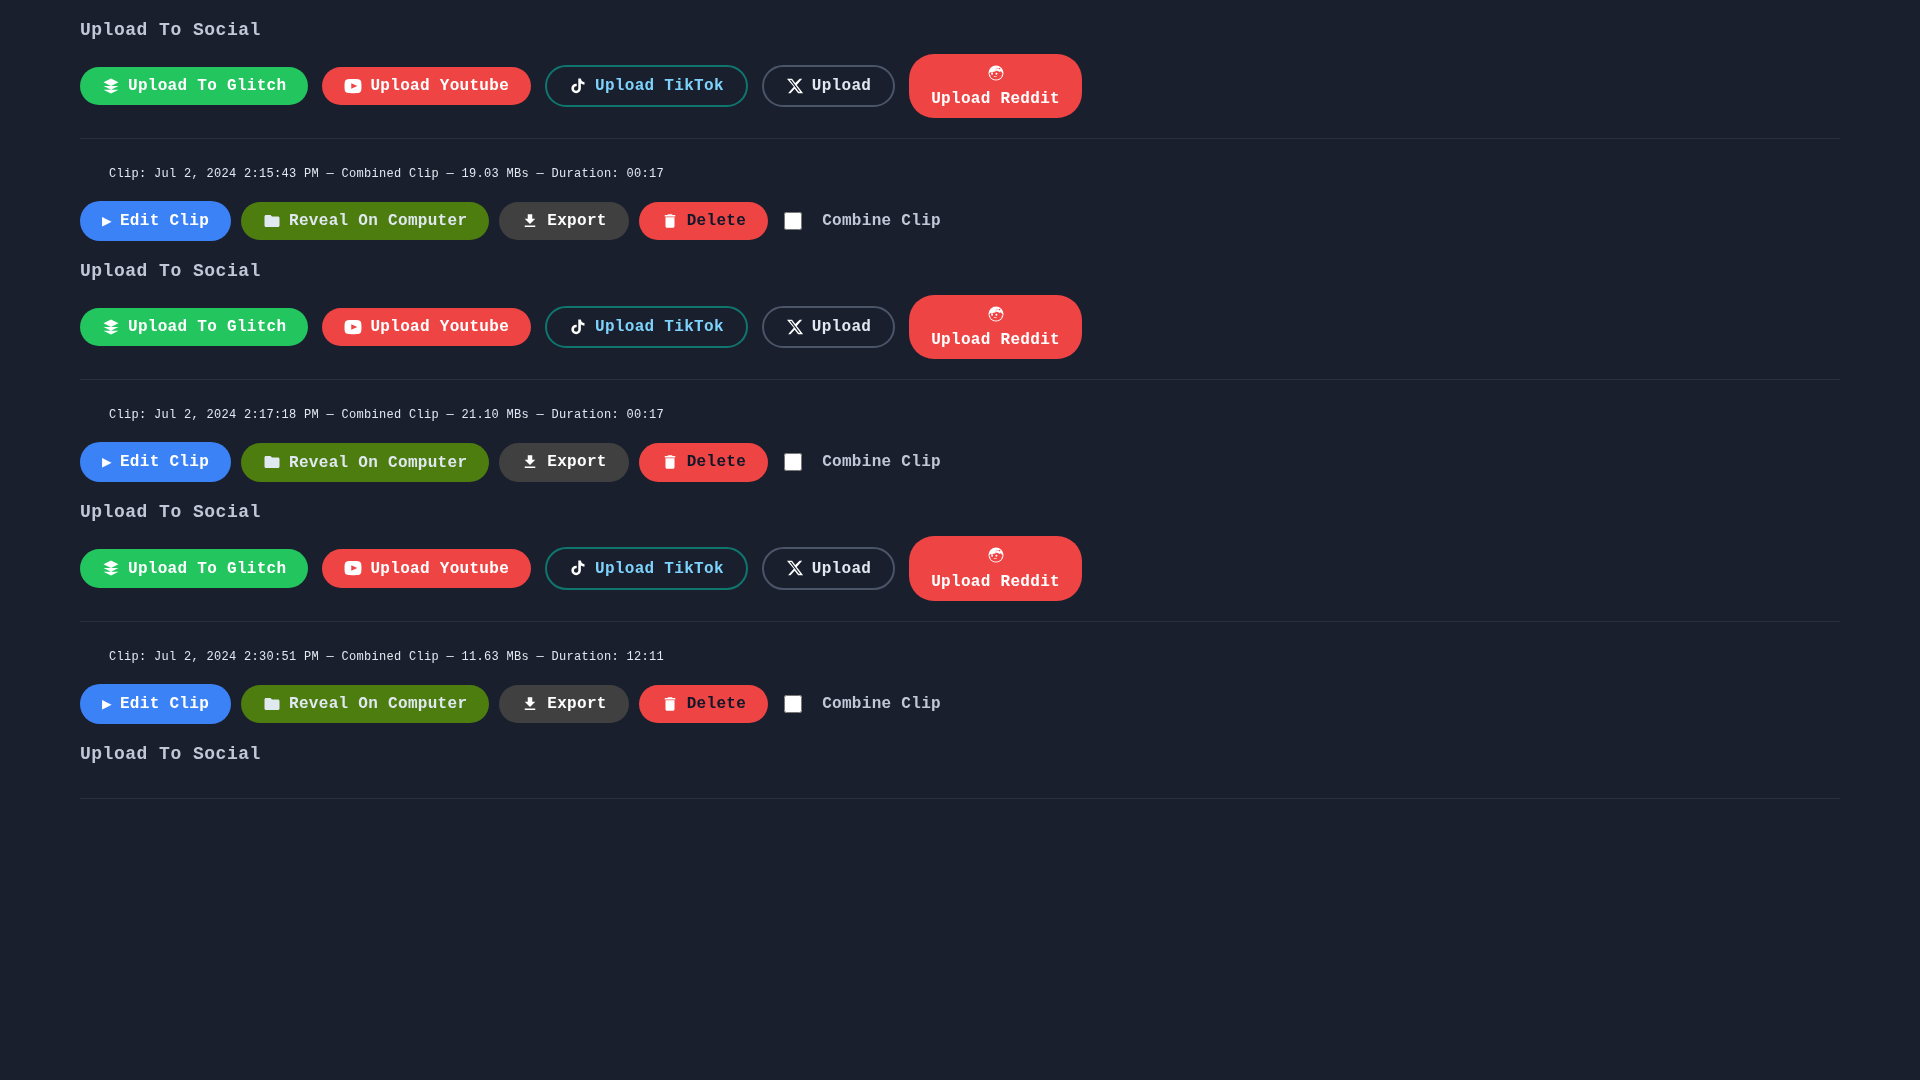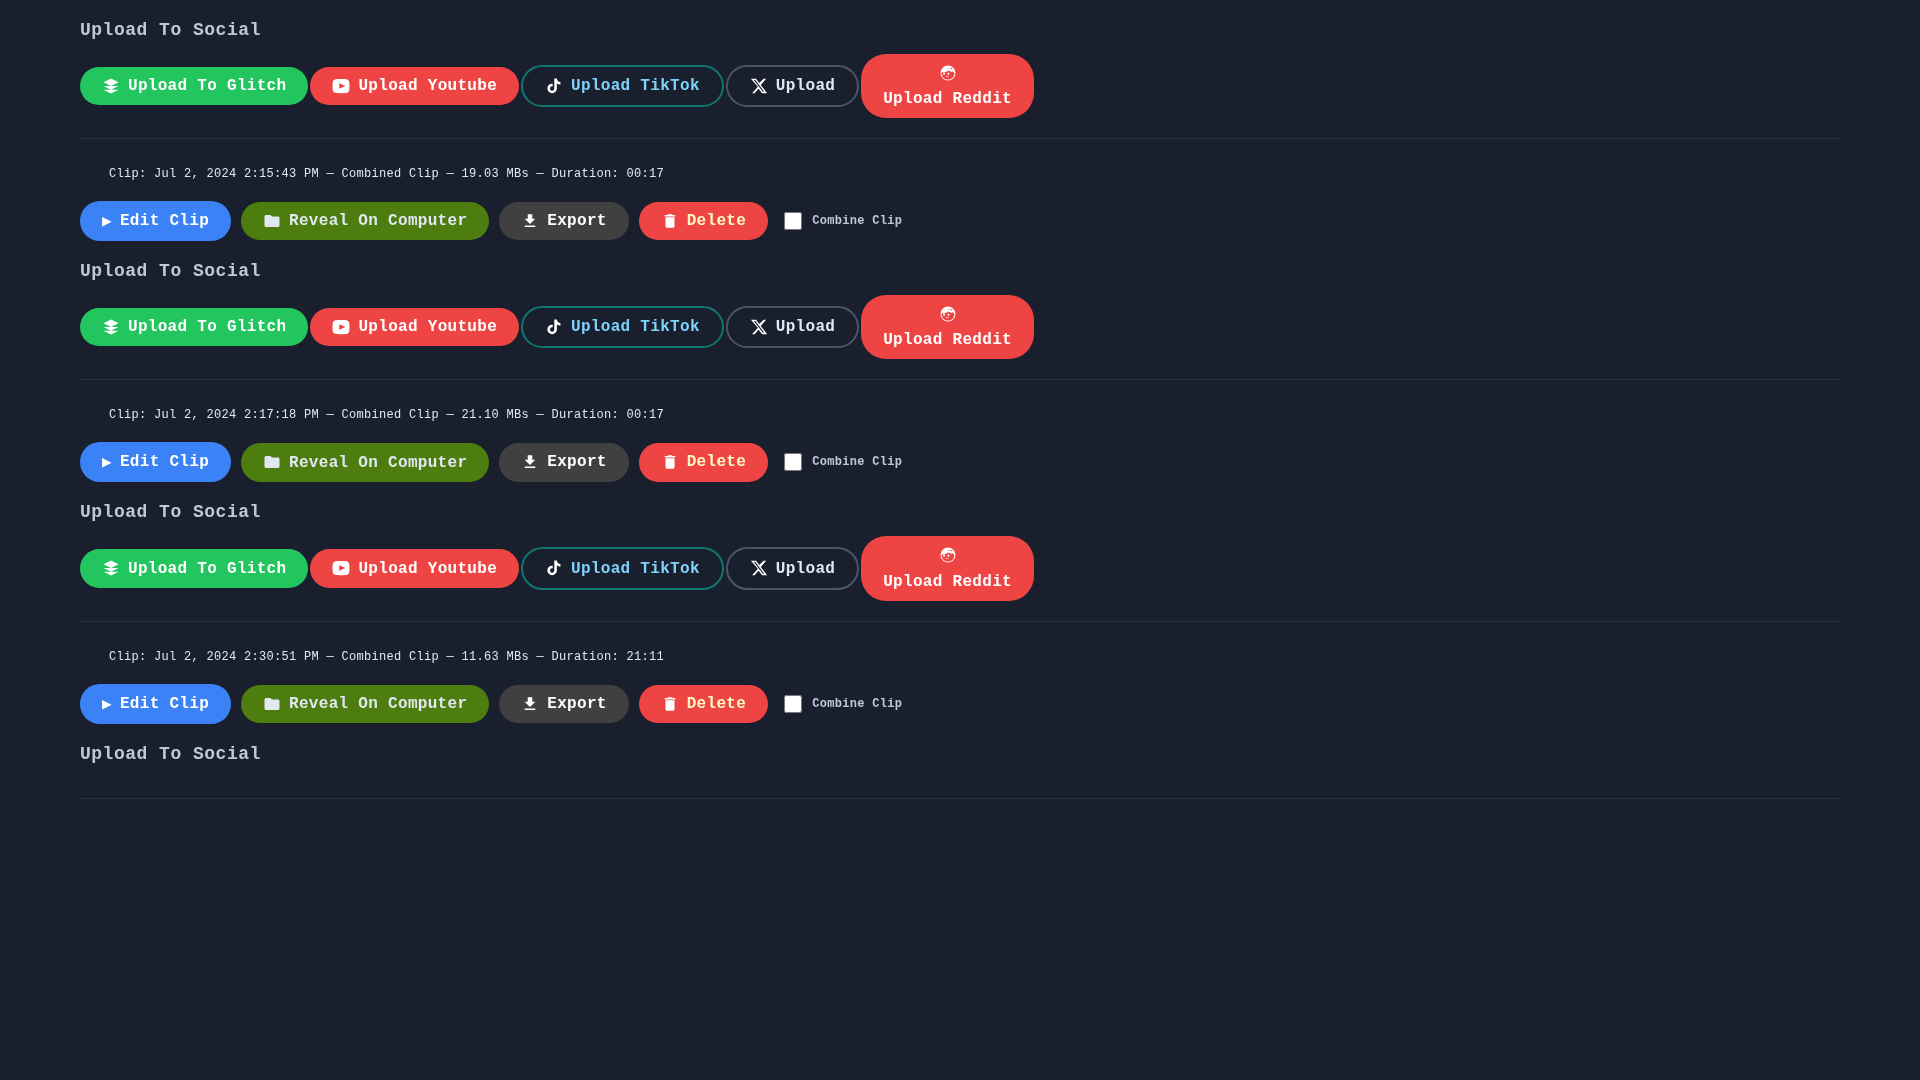--- a/index.html
+++ b/index.html
@@ -32,21 +32,21 @@
       font-size: 18px;
       font-weight: bold;
       color: #c0c8d8;
       margin-bottom: 14px;
       letter-spacing: 0.5px;
     }
 
     .button-row {
       display: flex;
       flex-wrap: wrap;
-      gap: 2px;
+      gap: 14px;
       align-items: center;
     }
 
     .clip-section {
       padding: 28px 0 20px 0;
       border-bottom: 1px solid #2a3040;
     }
 
     .clip-info {
       font-size: 12px;
@@ -78,24 +78,25 @@
 
     .combine-clip-checkbox {
       width: 18px;
       height: 18px;
       background: #2a3040;
       border: 2px solid #888;
       cursor: pointer;
     }
 
     .combine-clip-text {
-      font-size: 12px;
+      font-size: 16px;
       color: #c0c8d8;
       font-weight: bold;
       letter-spacing: 0.3px;
+      margin-left: 10px;
     }
 
     
     .btn {
       display: inline-flex;
       align-items: center;
       gap: 8px;
       padding: 10px 22px;
       border-radius: 25px;
       font-family: 'Courier New', Courier, monospace;
@@ -118,21 +119,21 @@
       align-items: flex-end;
     }
 
     .btn-export {
       background-color: #404040;
       color: #fff;
     }
 
     .btn-delete {
       background-color: #ef4444;
-      color: #fef9c3;
+      color: #0f172a;
       gap: 8px;
     }
 
     .btn-glitch {
       background-color: #22c55e;
       color: #fff;
     }
 
     .btn-youtube {
       background-color: #ef4444;
@@ -380,21 +381,21 @@
               <path d="M20 12c0-1.1-.9-2-2-2-.5 0-1 .2-1.3.5-1.3-.9-3-1.4-4.9-1.5l.8-3.9 2.7.6c0 .7.6 1.3 1.3 1.3.7 0 1.3-.6 1.3-1.3S17.3 5.4 16.6 5.4c-.5 0-.9.3-1.1.7l-3-.6c-.2 0-.3.1-.3.2l-.9 4.3c-1.9.1-3.6.6-4.9 1.5-.3-.3-.8-.5-1.3-.5-1.1 0-2 .9-2 2 0 .8.5 1.5 1.2 1.8 0 .2 0 .4 0 .6 0 3 3.4 5.4 7.7 5.4s7.7-2.4 7.7-5.4c0-.2 0-.4 0-.6.7-.3 1.2-1 1.2-1.8zm-14.5 1c0-.7.6-1.3 1.3-1.3.7 0 1.3.6 1.3 1.3s-.6 1.3-1.3 1.3c-.7 0-1.3-.6-1.3-1.3zm7.3 3.5c-.9.9-2.6.9-3.6 0-.1-.1-.1-.3 0-.4.1-.1.3-.1.4 0 .7.7 2.1.7 2.8 0 .1-.1.3-.1.4 0 .1.1.1.3 0 .4zm-.2-2.2c-.7 0-1.3-.6-1.3-1.3s.6-1.3 1.3-1.3c.7 0 1.3.6 1.3 1.3s-.6 1.3-1.3 1.3z" fill="#ef4444"></path>
             </svg>
         </span>
         <span>Upload Reddit</span>
       </button>
     </div>
   </div>
 
   <div class="clip-section">
     <div class="clip-info">
-      <span class="label">Clip: Jul 2, 2024 2:30:51 PM — Combined Clip — 11.63 MBs — Duration: 21:11</span>
+      <span class="label">Clip: Jul 2, 2024 2:30:51 PM — Combined Clip — 11.63 MBs — Duration: 12:11</span>
     </div>
     <div class="action-row">
       <button class="btn btn-edit">
         <span>▶</span>
         <span>Edit Clip</span>
       </button>
       <button class="btn btn-reveal">
         <span>
           <svg class="icon-svg" viewBox="0 0 24 24" fill="currentColor">
               <path d="M10 4H4c-1.1 0-2 .9-2 2v12c0 1.1.9 2 2 2h16c1.1 0 2-.9 2-2V8c0-1.1-.9-2-2-2h-8l-2-2z"></path>

